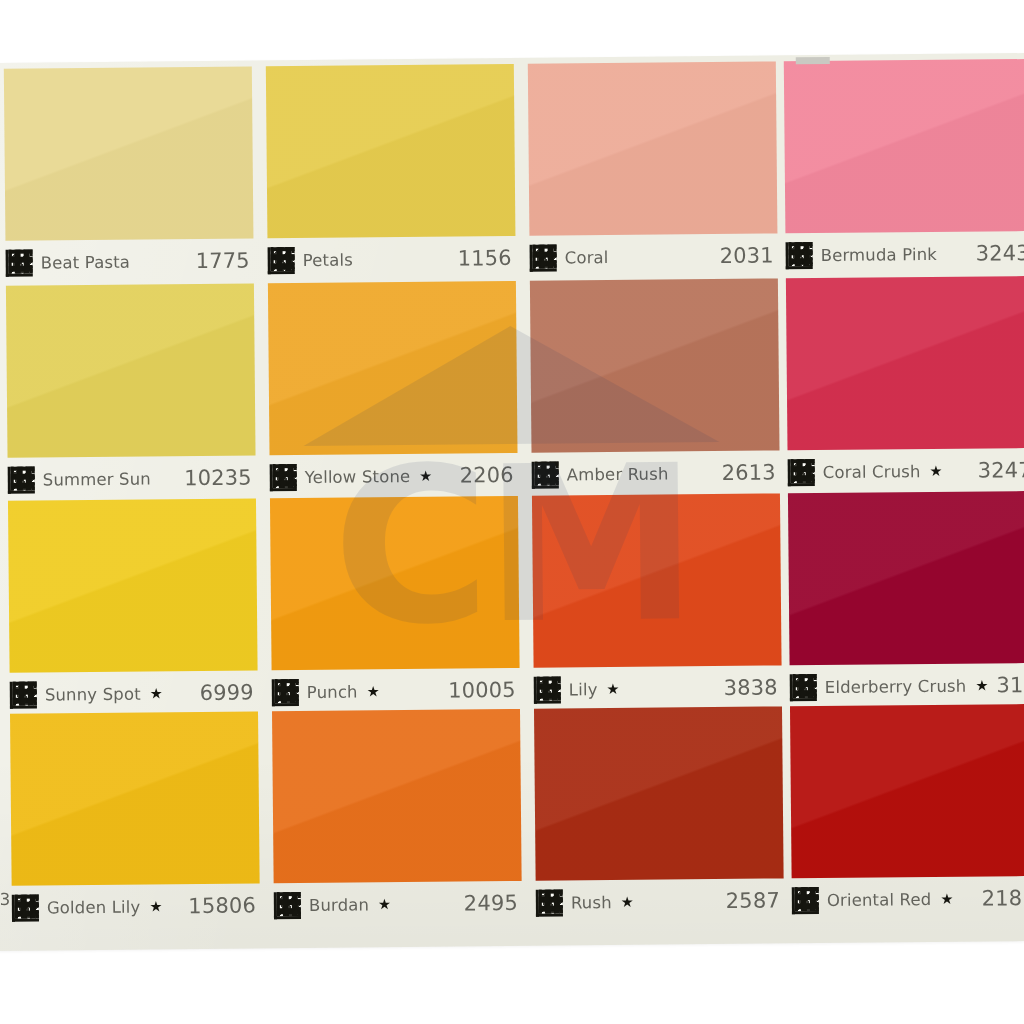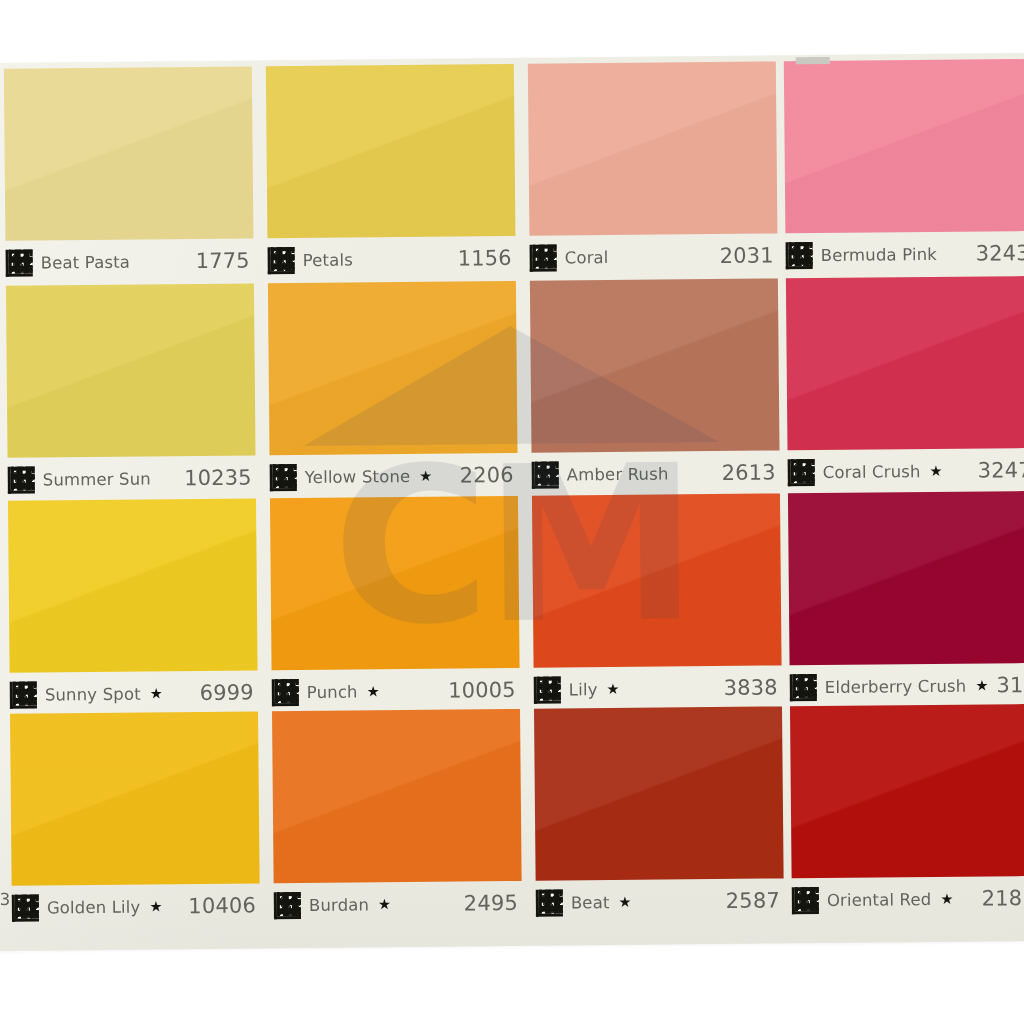--- a/index.html
+++ b/index.html
@@ -369,41 +369,41 @@
 
       <div class="row r3">
         <div class="cell c0">
           <div class="swatch" style="background-color: rgb(240, 188, 22);">
               <span class="sheen"></span>
             </div>
           <div class="label">
             <span class="dmx"></span>
             <span class="name">Golden Lily</span>
             <span class="star">★</span>
-            <span class="code">10406</span>
+            <span class="code">15806</span>
           </div>
         </div>
         <div class="cell c1">
           <div class="swatch" style="background-color: rgb(232, 112, 28);">
               <span class="sheen"></span>
             </div>
           <div class="label">
             <span class="dmx"></span>
             <span class="name">Burdan</span>
             <span class="star">★</span>
             <span class="code">2495</span>
           </div>
         </div>
         <div class="cell c2">
           <div class="swatch" style="background-color: rgb(168, 44, 19);">
               <span class="sheen"></span>
             </div>
           <div class="label">
             <span class="dmx"></span>
-            <span class="name">Beat</span>
+            <span class="name">Rush</span>
             <span class="star">★</span>
             <span class="code">2587</span>
           </div>
         </div>
         <div class="cell c3">
           <div class="swatch" style="background-color: rgb(181, 15, 12);">
               <span class="sheen"></span>
             </div>
           <div class="label">
             <span class="dmx"></span>

